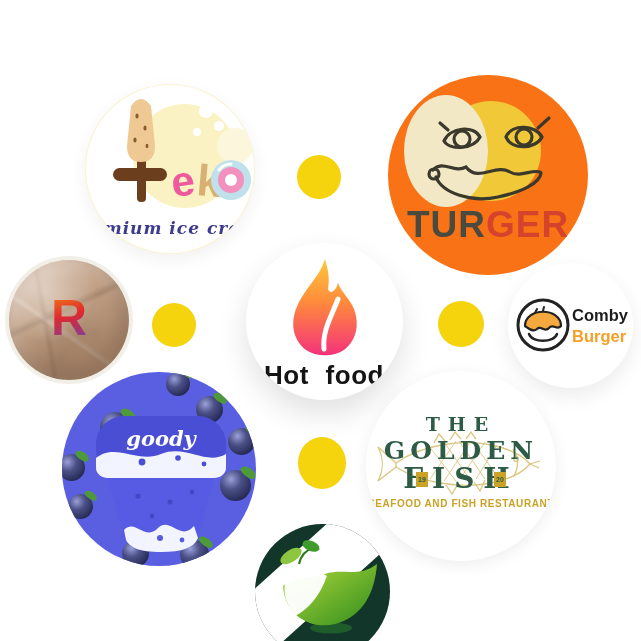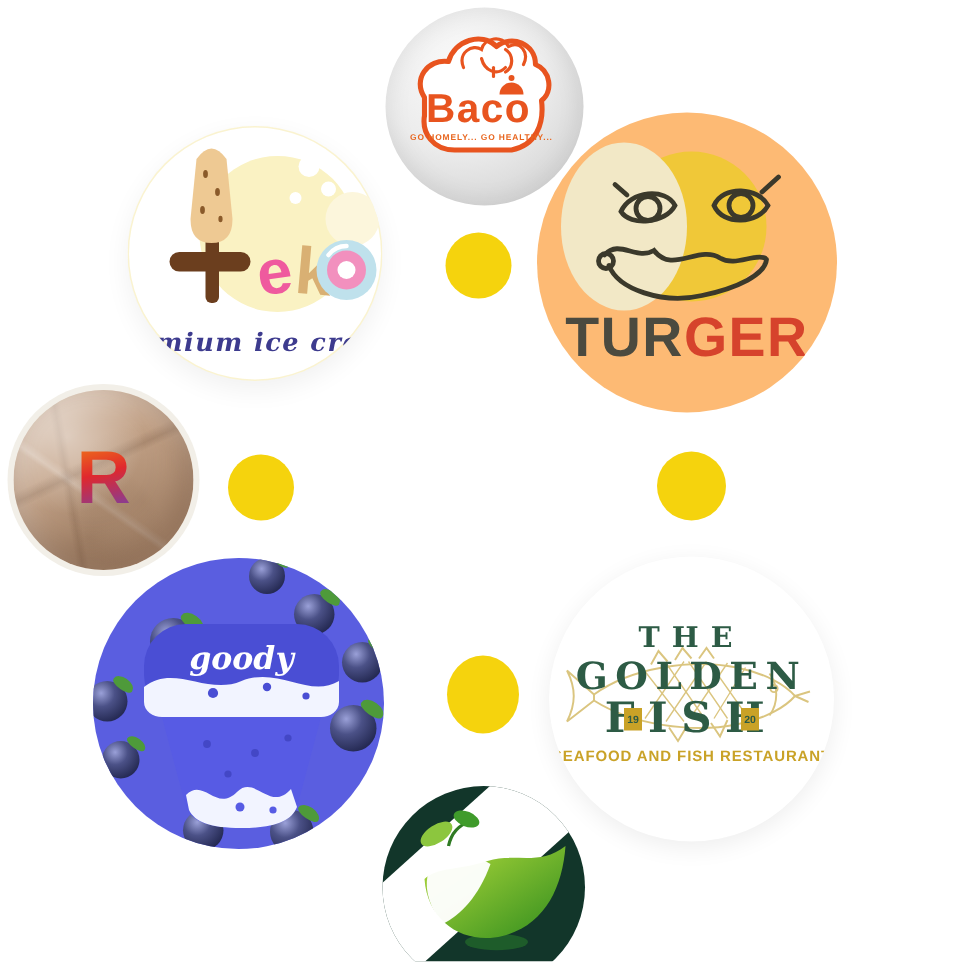--- a/index.html
+++ b/index.html
@@ -9,21 +9,21 @@
   .dot{position:absolute;border-radius:50%;background:#F5D30D;}
 
   
   .c-baco{left:257px;top:5px;width:132px;height:132px;
     background:radial-gradient(circle at 38% 30%, #fafafa 0%, #ececec 45%, #d5d5d5 80%, #c7c7c7 100%);
     box-shadow:inset 0 0 18px rgba(0,0,0,.08);}
   
   .c-teko{left:85px;top:84px;width:170px;height:170px;background:#fff;
     box-shadow:0 6px 18px rgba(0,0,0,.06), inset 0 0 0 1px rgba(240,220,120,.35);}
   
-  .c-turger{left:358px;top:75px;width:200px;height:200px;background:#fdba74;}
+  .c-turger{left:388px;top:75px;width:200px;height:200px;background:#f97316;}
   
   .c-rwrap{left:5px;top:256px;width:128px;height:128px;background:#f2efe8;}
   .r-paper{position:absolute;inset:4px;border-radius:50%;
     background:
       radial-gradient(circle at 30% 26%, rgba(255,255,255,.45), rgba(255,255,255,0) 42%),
       radial-gradient(circle at 72% 62%, rgba(110,78,52,.28), rgba(110,78,52,0) 46%),
       radial-gradient(circle at 42% 82%, rgba(96,66,42,.30), rgba(96,66,42,0) 42%),
       linear-gradient(35deg, rgba(0,0,0,0) 40%, rgba(255,255,255,.22) 42%, rgba(0,0,0,0) 45%),
       linear-gradient(-25deg, rgba(0,0,0,0) 54%, rgba(90,60,40,.20) 57%, rgba(0,0,0,0) 61%),
       linear-gradient(80deg, rgba(0,0,0,0) 30%, rgba(90,60,40,.15) 33%, rgba(0,0,0,0) 36%),
@@ -63,36 +63,20 @@
 </head>
 <body>
 
 <div id="stage">
 
   <div class="dot d1"></div>
   <div class="dot d2"></div>
   <div class="dot d3"></div>
   <div class="dot d4"></div>
 
-  <div class="circle c-baco">
-    <svg width="132" height="132" viewBox="0 0 132 132">
-      <path d="M26,60 C18,48 28,34 42,36 C46,22 64,16 74,26 C84,18 100,24 100,38
-               C110,42 112,56 104,62 C106,78 100,92 84,95 L46,95 C32,95 24,84 26,72 Z" fill="#ffffff" stroke="#E8541F" stroke-width="3.4" stroke-linejoin="round"></path>
-      <g stroke="#E8541F" stroke-width="2.1" fill="none" stroke-linecap="round">
-        <path d="M52,40 C48,30 58,24 64,28 C66,20 78,18 82,26 C90,22 96,30 92,38"></path>
-        <path d="M64,34 C66,42 74,46 80,40"></path>
-        <path d="M80,28 C86,32 85,40 80,43"></path>
-        <path d="M72,40 L72,46"></path>
-      </g>
-      <text x="62" y="76" text-anchor="middle" font-size="27" font-weight="bold" fill="#E8541F" style="letter-spacing:1px">Baco</text>
-      <path d="M76,58 a8,8 0 0 1 16,0 Z" fill="#E8541F"></path>
-      <circle cx="84" cy="47" r="2" fill="#E8541F"></circle>
-      <text x="64" y="88" text-anchor="middle" font-size="5.6" font-weight="bold" fill="#E8661F" style="letter-spacing:.6px">GO HOMELY... GO HEALTHY...</text>
-    </svg>
-  </div>
 
   <div class="circle c-teko">
     <svg width="170" height="170" viewBox="0 0 170 170">
       <circle cx="100" cy="72" r="52" fill="#FAF2C3"></circle>
       <circle cx="150" cy="62" r="18" fill="#FCF6DC"></circle>
       <circle cx="121" cy="27" r="7" fill="#ffffff"></circle>
       <circle cx="134" cy="42" r="5" fill="#ffffff"></circle>
       <circle cx="112" cy="48" r="4" fill="#ffffff"></circle>
       <g>
         <rect x="52" y="74" width="9" height="44" rx="4" fill="#6B3E1E"></rect>
@@ -135,21 +119,49 @@
       </text>
     </svg>
   </div>
 
   <div class="circle c-rwrap">
     <div class="r-paper">
       <div class="r-letter">R</div>
     </div>
   </div>
 
-
+  <div class="circle c-hotfood">
+    <svg width="157" height="157" viewBox="0 0 157 157">
+      <defs>
+        <linearGradient id="flameg" x1="0" y1="0" x2="0" y2="1">
+          <stop offset="0" stop-color="#FFC93C"></stop>
+          <stop offset="0.45" stop-color="#FF8A3C"></stop>
+          <stop offset="1" stop-color="#F4327B"></stop>
+        </linearGradient>
+      </defs>
+      <path d="M79,16 C74,34 56,48 50,66 C44,82 48,98 60,107 C70,114 88,114 98,107
+               C110,98 114,82 108,66 C104,56 96,50 92,40 C90,48 84,52 82,46
+               C84,36 82,26 79,16 Z" fill="url(#flameg)"></path>
+      <path d="M92,56 C86,72 76,88 78,106" stroke="#ffffff" stroke-width="5" fill="none" stroke-linecap="round"></path>
+      <text x="78" y="141" text-anchor="middle" font-size="26" font-weight="800" fill="#141414" style="letter-spacing:.5px;word-spacing:9px">Hot food</text>
+    </svg>
+  </div>
+
+  <div class="circle c-comby">
+    <svg width="125" height="125" viewBox="0 0 125 125">
+      <g>
+        <circle cx="35" cy="62" r="25" fill="#ffffff" stroke="#232323" stroke-width="3"></circle>
+        <path d="M17,63 C17,44 53,44 53,63 C49,68 45,60 41,65 C37,70 33,62 29,66 C25,70 20,65 17,63 Z" fill="#F3A93E" stroke="#232323" stroke-width="2.2" stroke-linejoin="round"></path>
+        <path d="M21,71 C24,80 46,80 49,71" stroke="#232323" stroke-width="2.4" fill="none" stroke-linecap="round"></path>
+        <path d="M27,50 l2,-4 M35,48 l1,-4" stroke="#232323" stroke-width="2" stroke-linecap="round"></path>
+      </g>
+      <text x="64" y="58" font-size="16.5" font-weight="800" fill="#1D1D1D">Comby</text>
+      <text x="64" y="79" font-size="16.5" font-weight="800" fill="#F5A027">Burger</text>
+    </svg>
+  </div>
 
   <div class="circle c-goody">
     <div class="berry" style="left:104px;top:0px;width:24px;height:24px"></div>
     <div class="berry" style="left:134px;top:24px;width:27px;height:27px"></div>
     <div class="berry" style="left:38px;top:40px;width:31px;height:31px"></div>
     <div class="berry" style="left:166px;top:56px;width:27px;height:27px"></div>
     <div class="berry" style="left:-4px;top:82px;width:27px;height:27px"></div>
     <div class="berry" style="left:158px;top:98px;width:31px;height:31px"></div>
     <div class="berry" style="left:6px;top:122px;width:25px;height:25px"></div>
     <div class="berry" style="left:60px;top:168px;width:27px;height:27px"></div>

